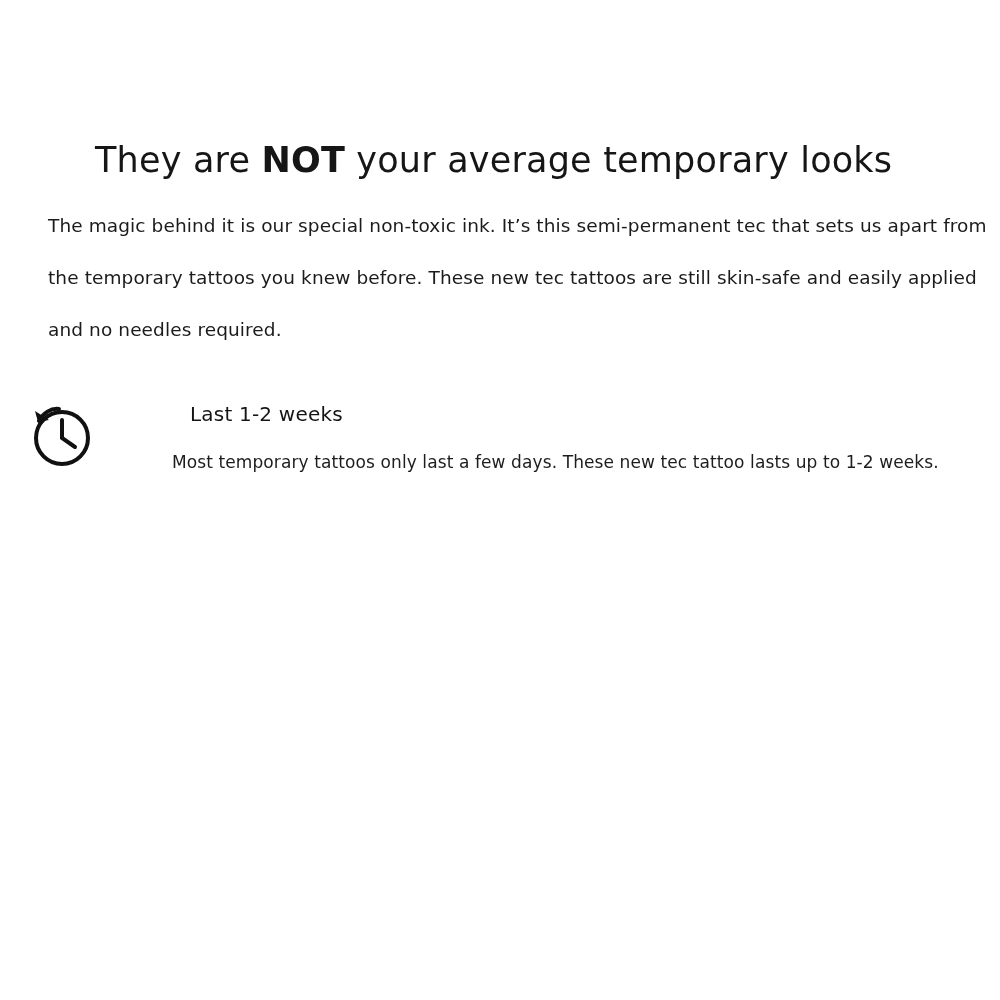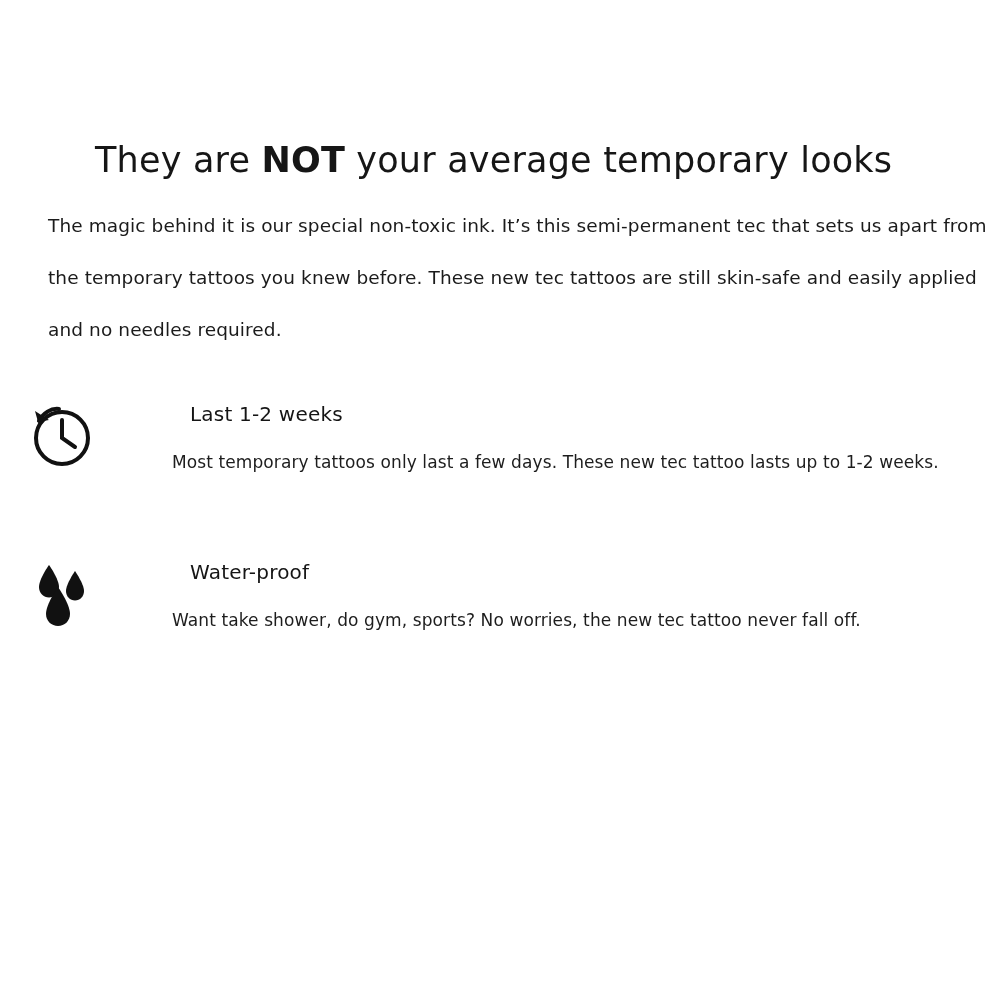--- a/index.html
+++ b/index.html
@@ -105,27 +105,16 @@
           <circle cx="37" cy="39" r="26" fill="none" stroke="#111111" stroke-width="4"></circle>
           <path d="M37 21 L37 39 L50 48" fill="none" stroke="#111111" stroke-width="4" stroke-linecap="round"></path>
           <path d="M14 22 C18 14 26 9 34 10" fill="none" stroke="#111111" stroke-width="4" stroke-linecap="round"></path>
           <path d="M10 12 L13 23 L24 21 Z" fill="#111111"></path>
         </svg>
       </div>
       <div class="feature-title">Last 1-2 weeks</div>
       <div class="feature-desc">Most temporary tattoos only last a few days. These new tec tattoo lasts up to 1-2 weeks.</div>
     </div>
 
-    <div class="feature">
-      <div class="icon-wrap">
-        <svg width="70" height="70" viewBox="0 0 70 70">
-          <path d="M24 8 C24 8 14 22 14 30 C14 36 18.5 40.5 24 40.5 C29.5 40.5 34 36 34 30 C34 22 24 8 24 8 Z" fill="#111111"></path>
-          <path d="M50 14 C50 14 41 27 41 34 C41 39.5 45 43.5 50 43.5 C55 43.5 59 39.5 59 34 C59 27 50 14 50 14 Z" fill="#111111"></path>
-          <path d="M33 30 C33 30 21 47 21 57 C21 64 26.5 69 33 69 C39.5 69 45 64 45 57 C45 47 33 30 33 30 Z" fill="#111111"></path>
-        </svg>
-      </div>
-      <div class="feature-title">Water-proof</div>
-      <div class="feature-desc">Want take shower, do gym, sports? No worries, the new tec tattoo never fall off.</div>
-    </div>
 
 
   </div>
 </div>
 
 </body></html>

